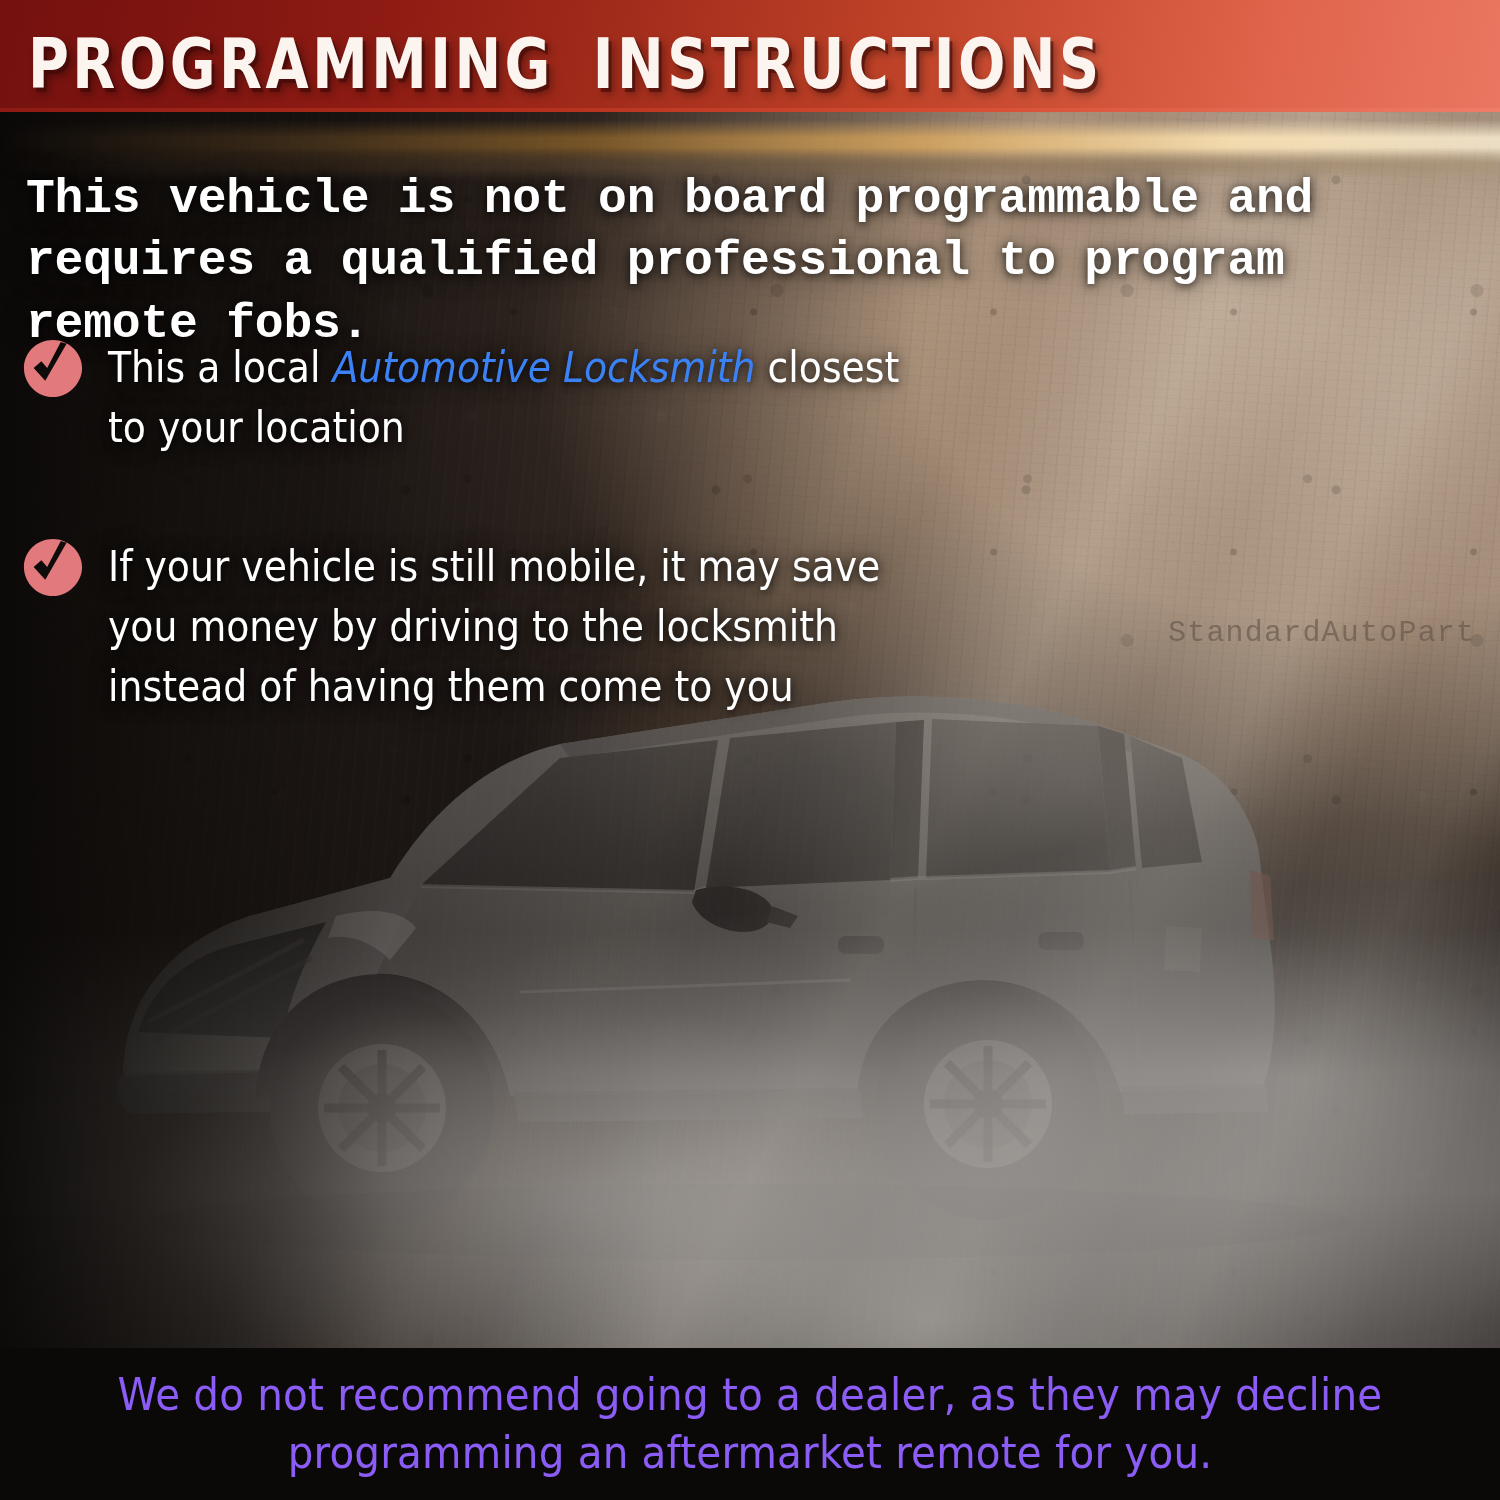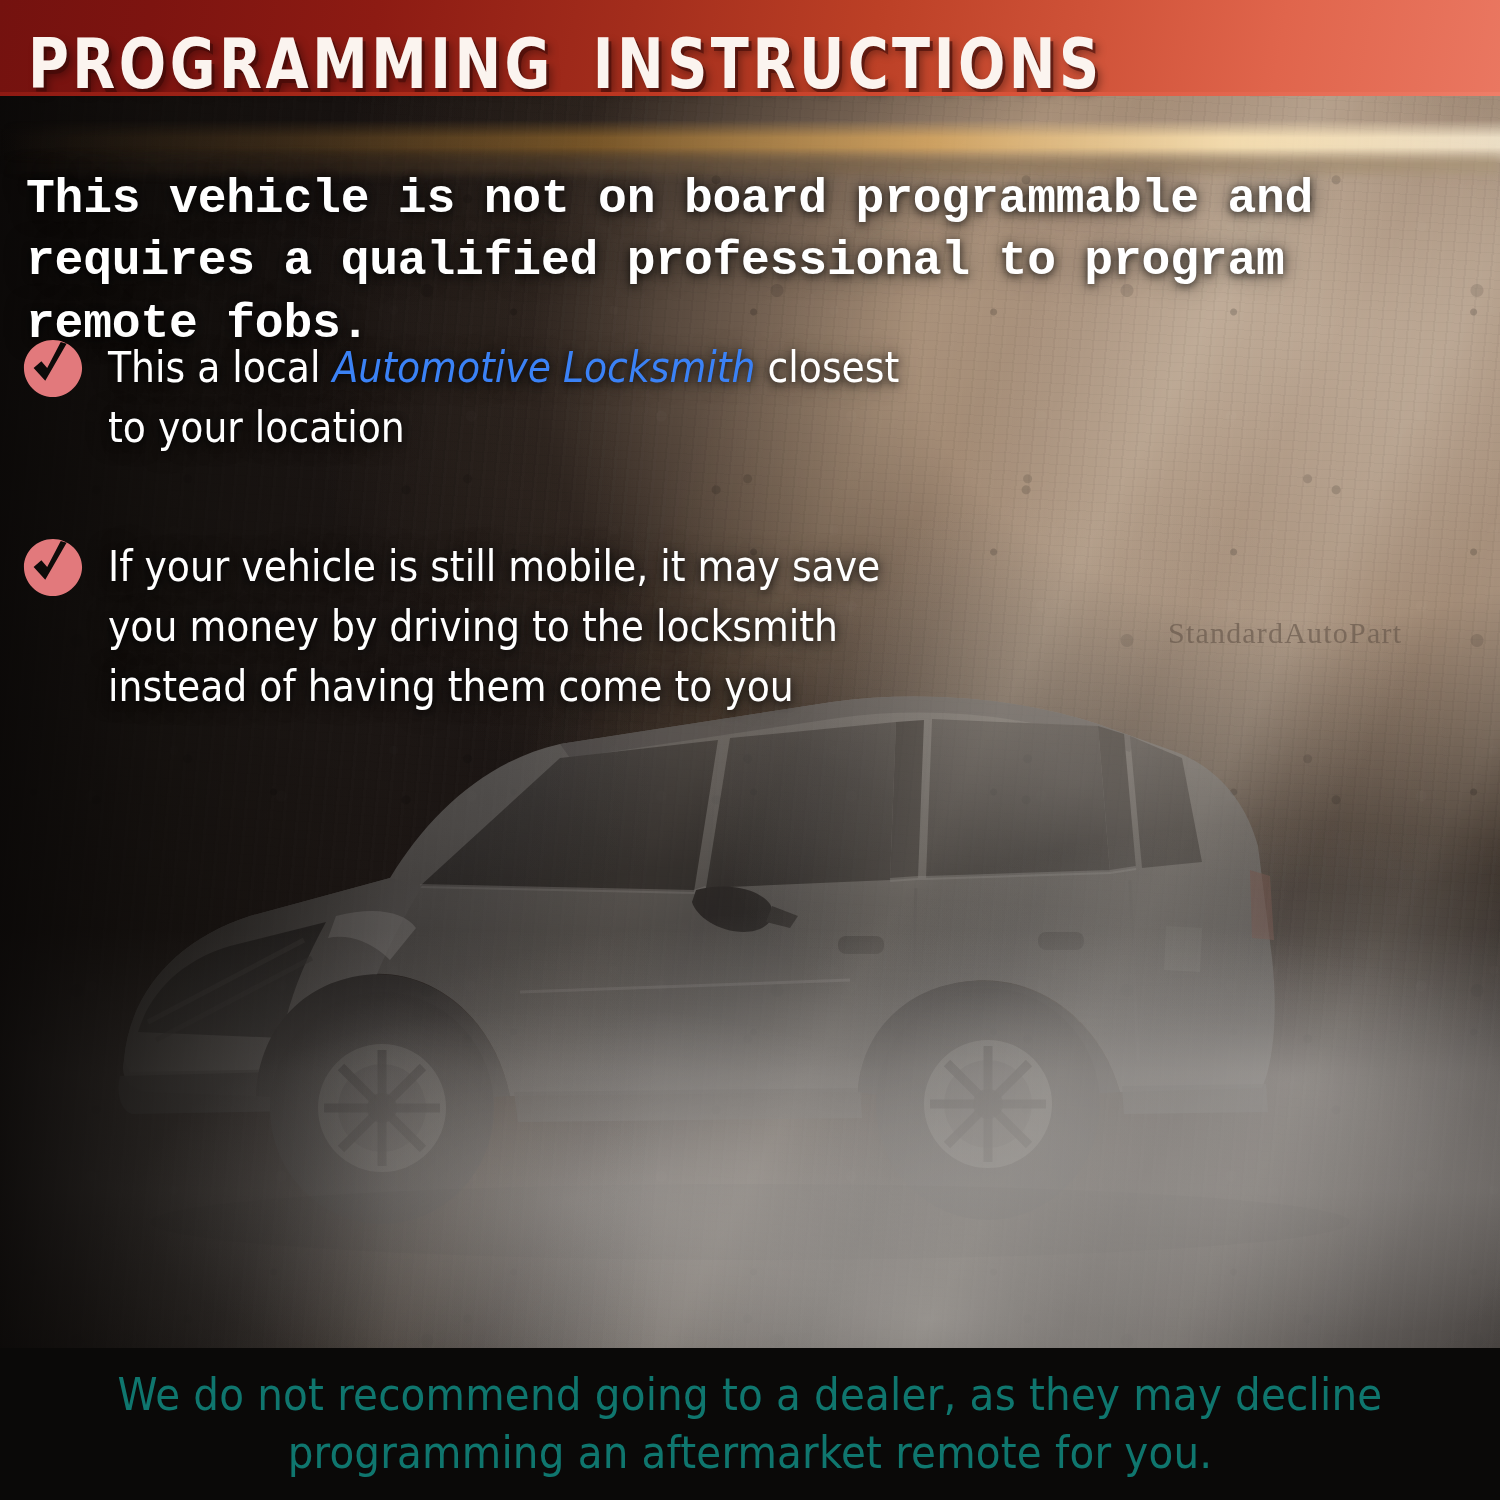--- a/index.html
+++ b/index.html
@@ -74,21 +74,21 @@
   
   .vignette {
     position:absolute; inset:0;
     background:
       linear-gradient(to right, rgba(10,8,7,0.92) 0%, rgba(12,10,8,0.62) 11%, rgba(14,11,9,0.20) 26%, rgba(0,0,0,0) 44%),
       radial-gradient(ellipse 120% 110% at 50% 50%, rgba(0,0,0,0) 52%, rgba(0,0,0,0.34) 88%, rgba(0,0,0,0.55) 100%);
   }
 
   
   .header {
-    position:absolute; left:0; top:0; width:1500px; height:96px;
+    position:absolute; left:0; top:0; width:1500px; height:112px;
     background:linear-gradient(100deg,
       #74120f 0%, #7d1410 10%, #8d1b13 25%, #a32d1c 42%,
       #bc4026 58%, #cf5238 72%, #e0654c 85%, #ea7761 100%);
     z-index:8;
   }
   .header::after { 
     content:""; position:absolute; left:0; right:0; bottom:0; height:4px;
     background:linear-gradient(100deg, #8e1a13 0%, #b5301c 35%, #d74f35 65%, #ef7e68 100%);
   }
   .header-title {
@@ -150,38 +150,38 @@
     line-height:1.42;
     letter-spacing:0px;
     text-shadow:0 2px 9px rgba(0,0,0,.80), 0 0 22px rgba(0,0,0,.55);
     padding-top:2px;
   }
   .hl { color:#3b82f6;font-style:italic; }
 
   
   .watermark {
     position:absolute; left:1168px; top:616px; z-index:9;
-    font-family:Liberation Serif, serif;
+    font-family:Liberation Mono, monospace;
     font-size:30px; font-weight:400;
     letter-spacing:1.2px;
     color:rgba(96,82,70,0.60);
     white-space:nowrap;
   }
 
   
   .footer {
     position:absolute; left:0; bottom:0; width:1500px; height:152px;
     background:#0a0908;
     z-index:10;
     display:flex; align-items:center; justify-content:center;
   }
   .footer-text {
     font-family:"Liberation Sans Narrow","DejaVu Sans Condensed","Liberation Sans", sans-serif;
     font-size:45px; font-weight:400;
-    color:#0f766e;
+    color:#8b5cf6;
     text-align:center;
     line-height:1.30;
     letter-spacing:0.2px;
   }
 </style>
 </head>
 <body>
 
 <div id="poster">
 

